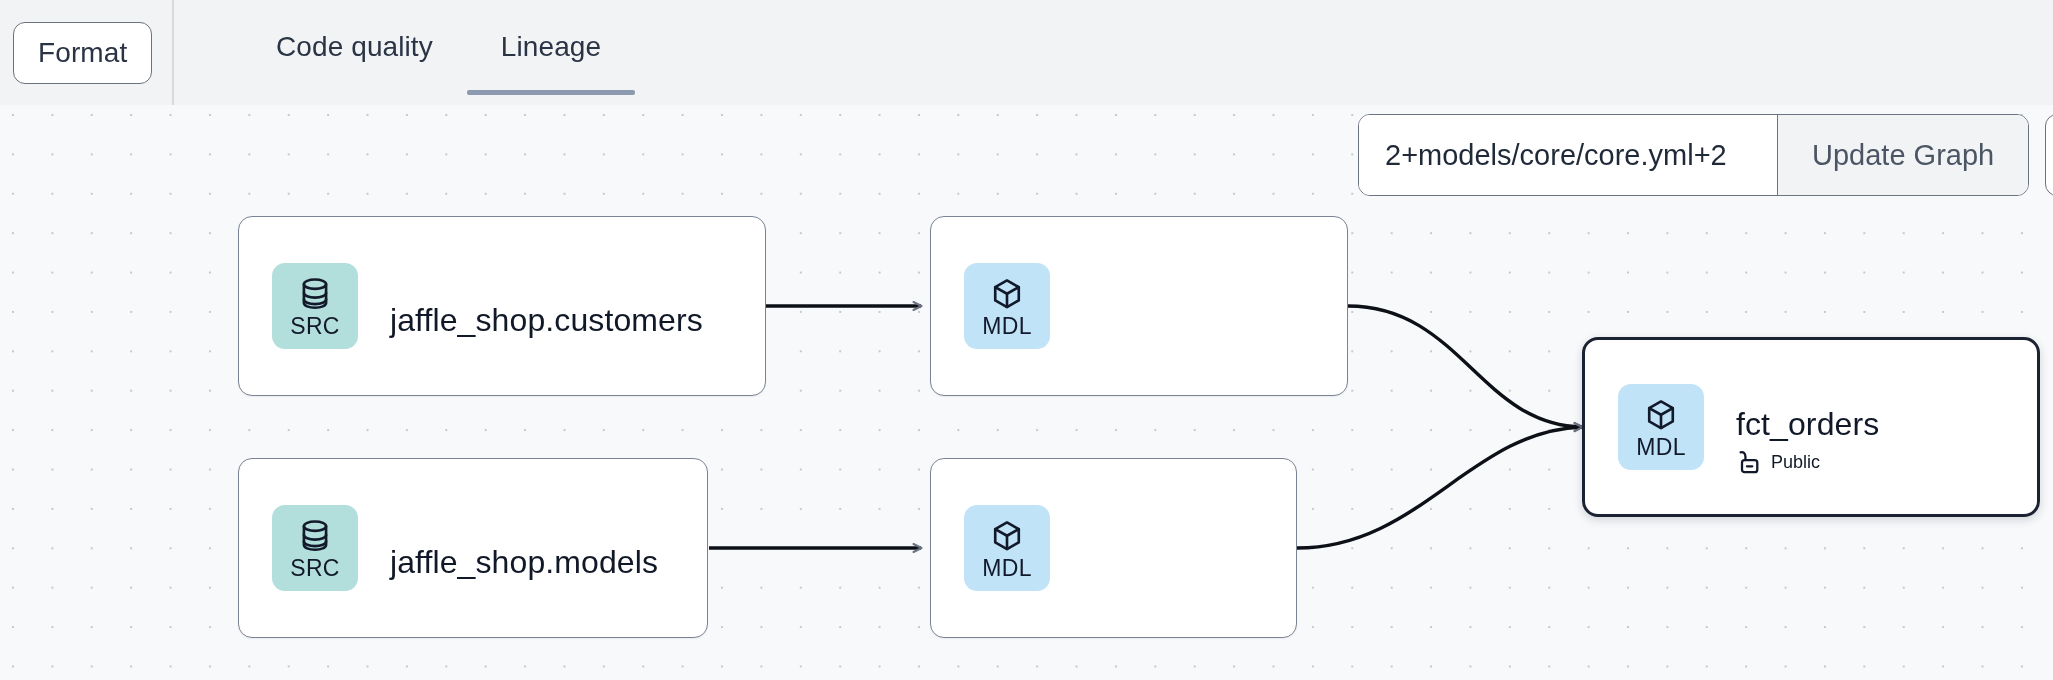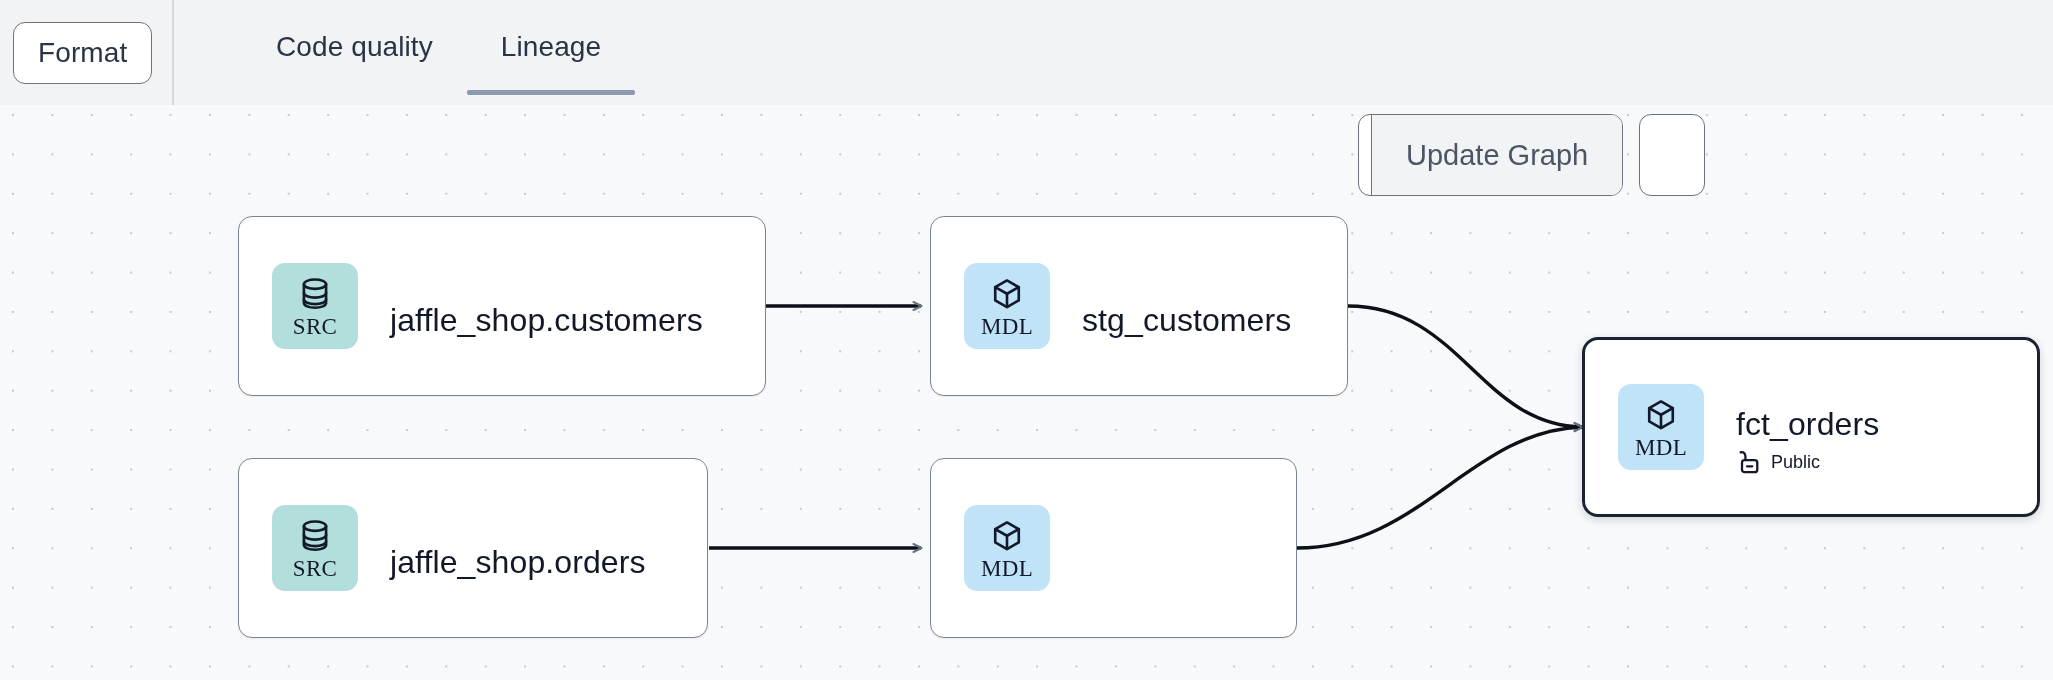--- a/index.html
+++ b/index.html
@@ -156,21 +156,21 @@
     justify-content: center;
     height: 40px;
   }
 
   .badge-text {
     font-size: 23px;
     color: #12192a;
     letter-spacing: .3px;
     line-height: 1;
     margin-top: 0;
-    font-family: Liberation Serif, serif;
+    font-family: Liberation Sans, sans-serif;
   }
 
   .node-body {
     margin-left: 32px;
     display: flex;
     flex-direction: column;
     justify-content: center;
     margin-top: 28px;
   }
 
@@ -228,21 +228,20 @@
     border: none;
     border-left: 1.6px solid #6b7280;
     background: #f1f3f5;
     padding: 0 34px;
     font-size: 29px;
     color: #4b5563;
     font-family: "Liberation Sans", sans-serif;
     cursor: pointer;
     height: 100%;
     white-space: nowrap;
-    margin-left: 12px;
   }
 
   .side-control {
     margin-left: 16px;
     width: 66px;
     height: 82px;
     background: #ffffff;
     border: 1.6px solid #6b7280;
     border-radius: 12px;
   }
@@ -304,37 +303,34 @@
           <svg width="34" height="36" viewBox="0 0 24 26" fill="none" stroke="#12192a" stroke-width="1.9" stroke-linecap="round" stroke-linejoin="round">
             <ellipse cx="12" cy="5.2" rx="8" ry="3.4"></ellipse>
             <path d="M4,5.2 V18.8 C4,20.7 7.6,22.2 12,22.2 C16.4,22.2 20,20.7 20,18.8 V5.2"></path>
             <path d="M4,11.5 C4,13.4 7.6,14.9 12,14.9 C16.4,14.9 20,13.4 20,11.5"></path>
             <path d="M4,16.2 C4,18.1 7.6,19.6 12,19.6 C16.4,19.6 20,18.1 20,16.2"></path>
           </svg>
         </span>
         <span class="badge-text">SRC</span>
       </div>
       <div class="node-body">
-        <div class="node-title">jaffle_shop.orders</div>
+        <div class="node-title">jaffle_shop.models</div>
       </div>
     </div>
 
     <div class="node" style="left:930px; top:111px; width:418px; height:180px;">
       <div class="badge mdl">
         <span class="badge-glyph">
           <svg width="34" height="36" viewBox="0 0 24 26" fill="none" stroke="#12192a" stroke-width="1.9" stroke-linecap="round" stroke-linejoin="round">
             <path d="M12,2.5 L20.5,7.3 L20.5,16.9 L12,21.7 L3.5,16.9 L3.5,7.3 Z"></path>
             <path d="M3.5,7.3 L12,12.1 L20.5,7.3"></path>
             <path d="M12,12.1 L12,21.7"></path>
           </svg>
         </span>
         <span class="badge-text">MDL</span>
-      </div>
-      <div class="node-body">
-        <div class="node-title">stg_customers</div>
       </div>
     </div>
 
     <div class="node" style="left:930px; top:353px; width:367px; height:180px;">
       <div class="badge mdl">
         <span class="badge-glyph">
           <svg width="34" height="36" viewBox="0 0 24 26" fill="none" stroke="#12192a" stroke-width="1.9" stroke-linecap="round" stroke-linejoin="round">
             <path d="M12,2.5 L20.5,7.3 L20.5,16.9 L12,21.7 L3.5,16.9 L3.5,7.3 Z"></path>
             <path d="M3.5,7.3 L12,12.1 L20.5,7.3"></path>
             <path d="M12,12.1 L12,21.7"></path>
@@ -365,19 +361,20 @@
               <path d="M8.4,14.4 h4.2"></path>
             </svg>
           </span>
           <span>Public</span>
         </div>
       </div>
     </div>
 
     <div class="graph-controls">
       <div class="selector-group">
+        <input class="selector-input" type="text" value="2+models/core/core.yml+2" style="">
         <button class="update-graph-btn">Update Graph</button>
       </div>
       <div class="side-control"></div>
     </div>
 
   </div>
 </div>
 
 </body></html>

